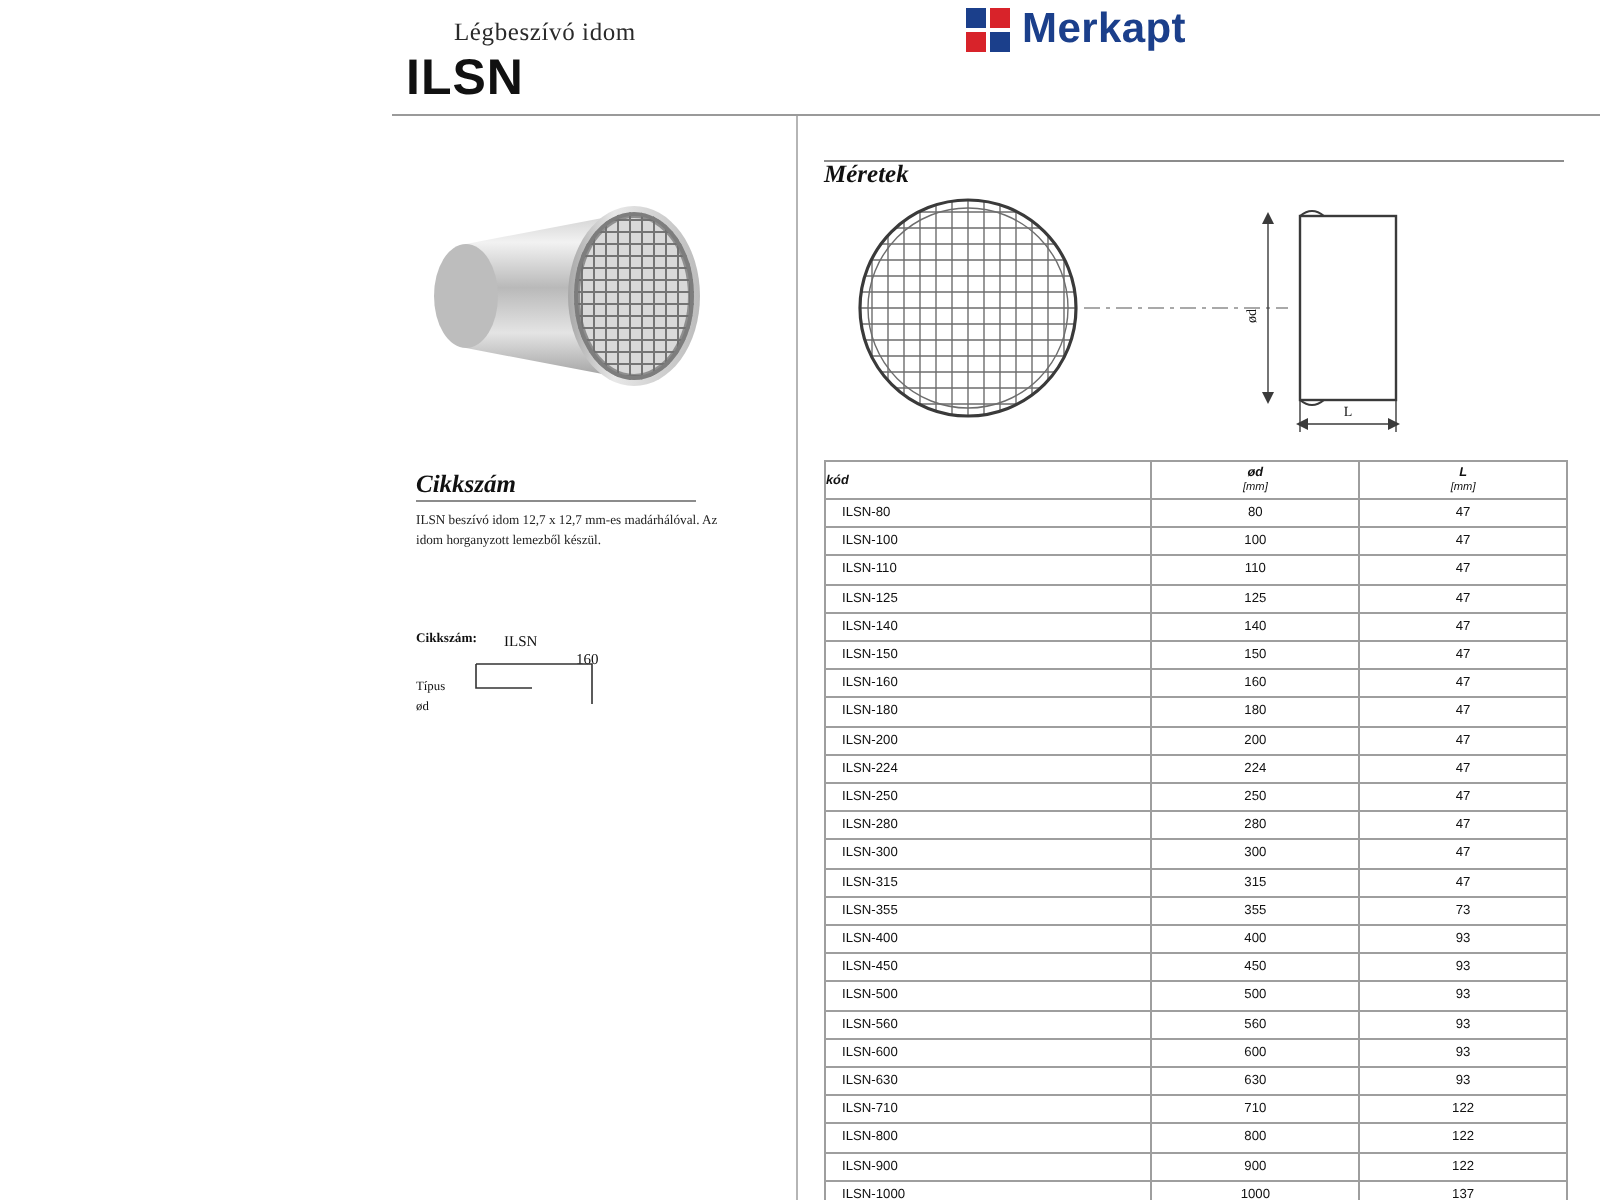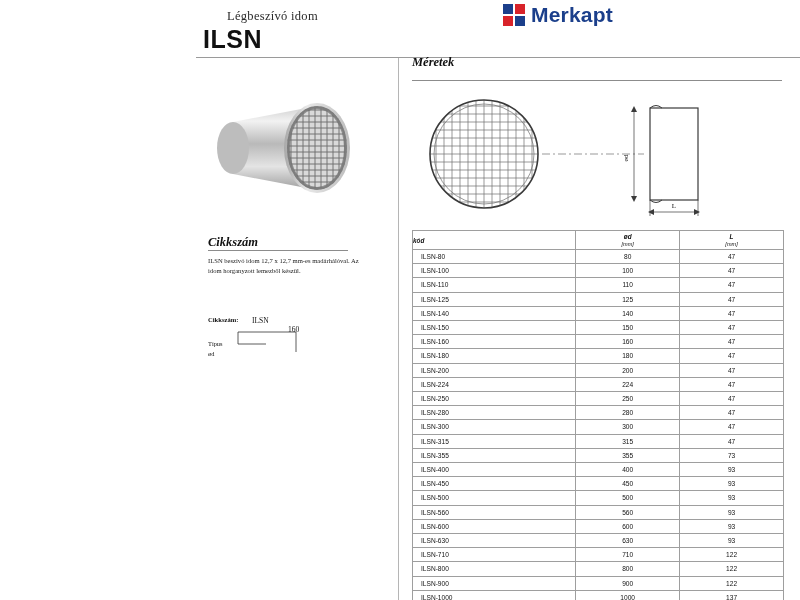--- a/index.html
+++ b/index.html
@@ -53,21 +53,21 @@
     left: 203px;
     top: 25px;
     font-family: "Liberation Sans", sans-serif;
     font-weight: bold;
     font-size: 25px;
     letter-spacing: 0.5px;
     color: #111;
   }
   .brand {
     position: absolute;
-    left: 503px;
+    left: 483px;
     top: 3px;
     display: flex;
     align-items: center;
     gap: 6px;
   }
   .brand-mark {
     width: 22px;
     height: 22px;
     display: block;
   }
@@ -175,21 +175,21 @@
     top: 350px;
     font-family: "Liberation Serif", serif;
     font-size: 6.4px;
     color: #111;
   }
 
   
   .meretek-title {
     position: absolute;
     left: 412px;
-    top: 55px;
+    top: 80px;
   }
   .meretek-rule {
     position: absolute;
     left: 412px;
     top: 80px;
     width: 370px;
     height: 1px;
     background: #8c8c8c;
   }
   .tech-drawing {

